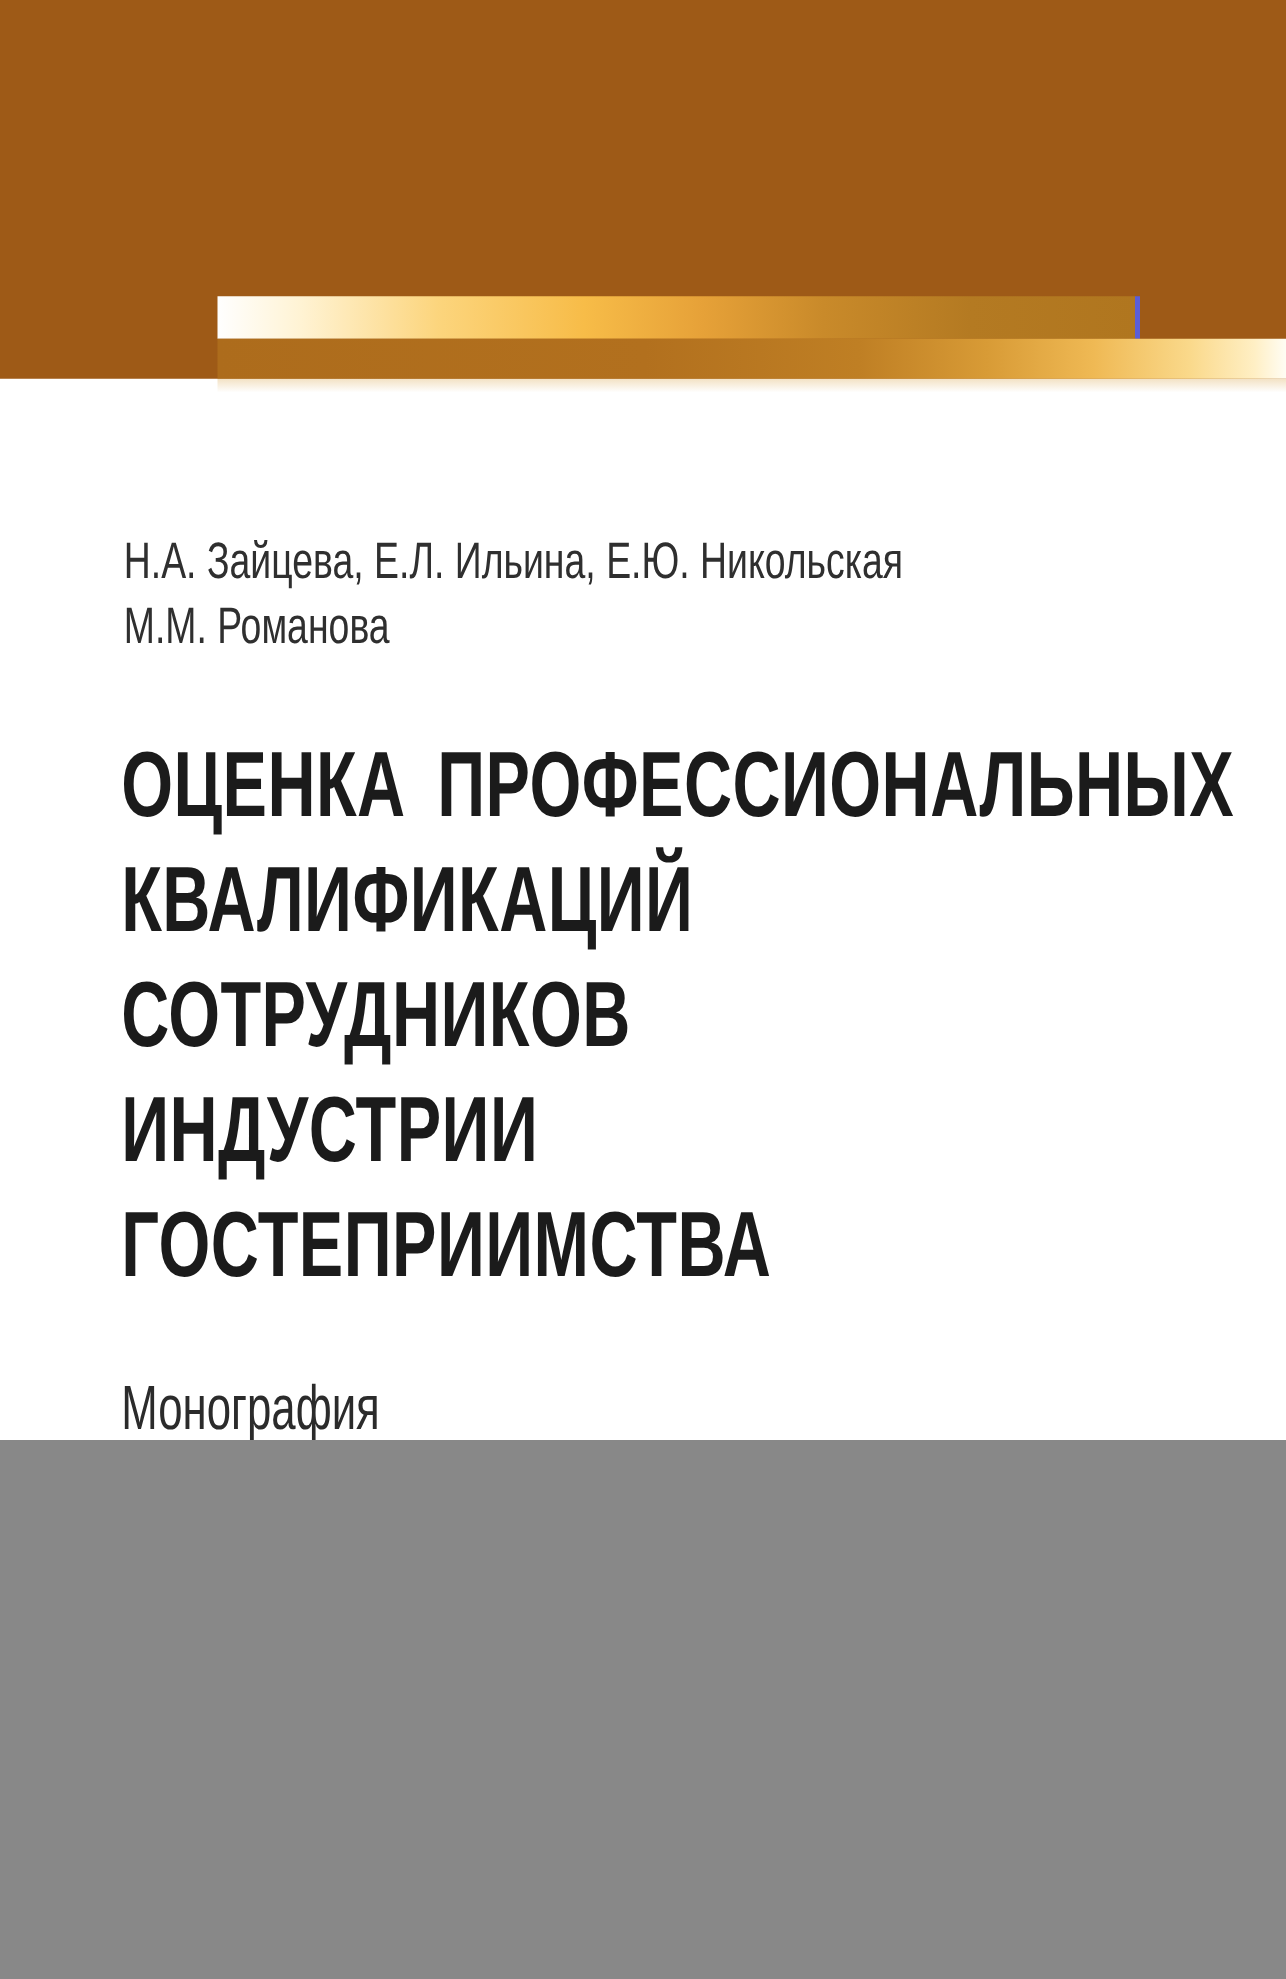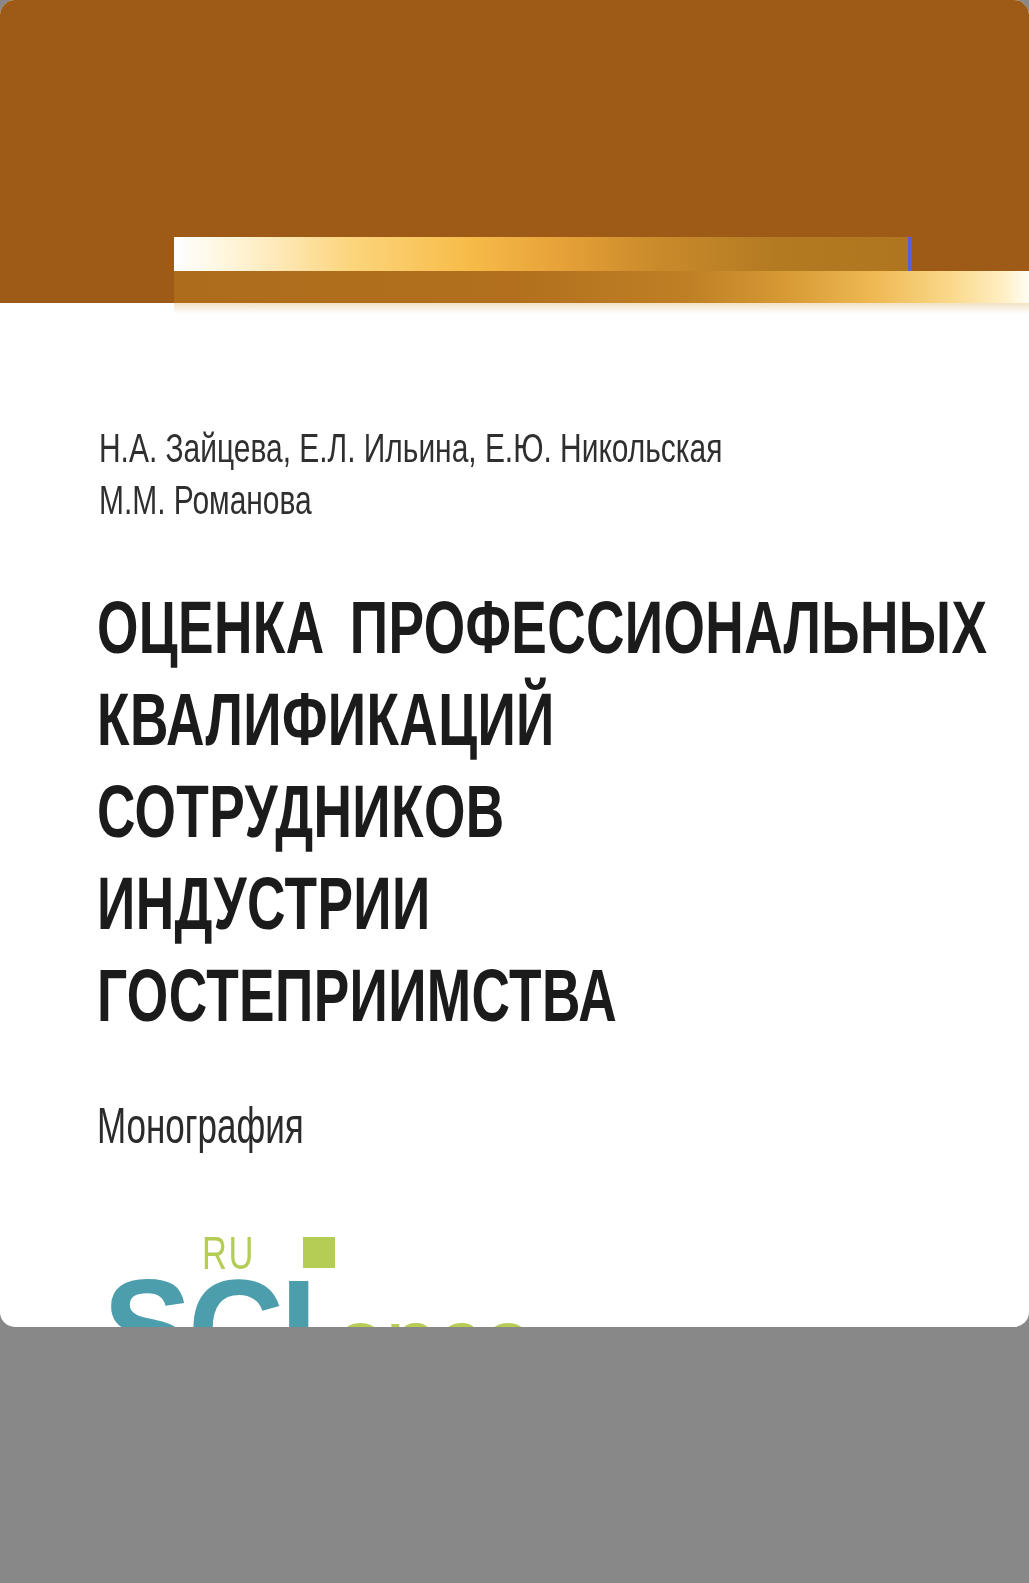--- a/index.html
+++ b/index.html
@@ -1,24 +1,23 @@
 <!DOCTYPE html>
 <html><head>
 <meta charset="utf-8">
 <style>
   html, body { margin: 0; padding: 0; background: #888; }
   .cover {
     position: relative;
     width: 1029px;
-    height: 1327px;
+    height: 1152px;
     margin: 0 auto;
     background: #ffffff;
     overflow: hidden;
     font-family: "Liberation Sans", sans-serif;
-    border-radius: 15px;
   }
 
   
   .top-banner {
     position: absolute; left: 0; top: 0;
     width: 1029px; height: 303px;
     background: #9E5A17;
   }
   .ribbon-1 {
     position: absolute; left: 174px; top: 237px;

